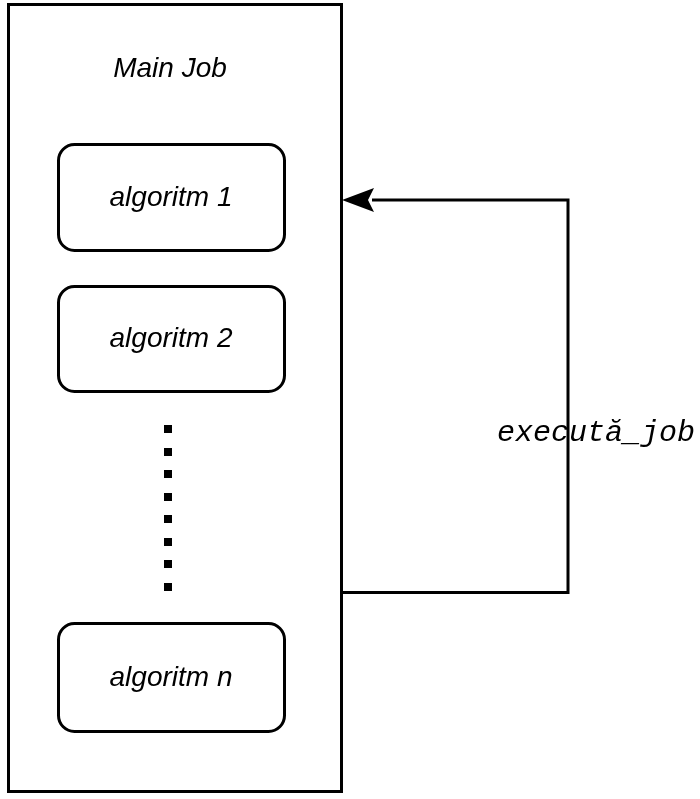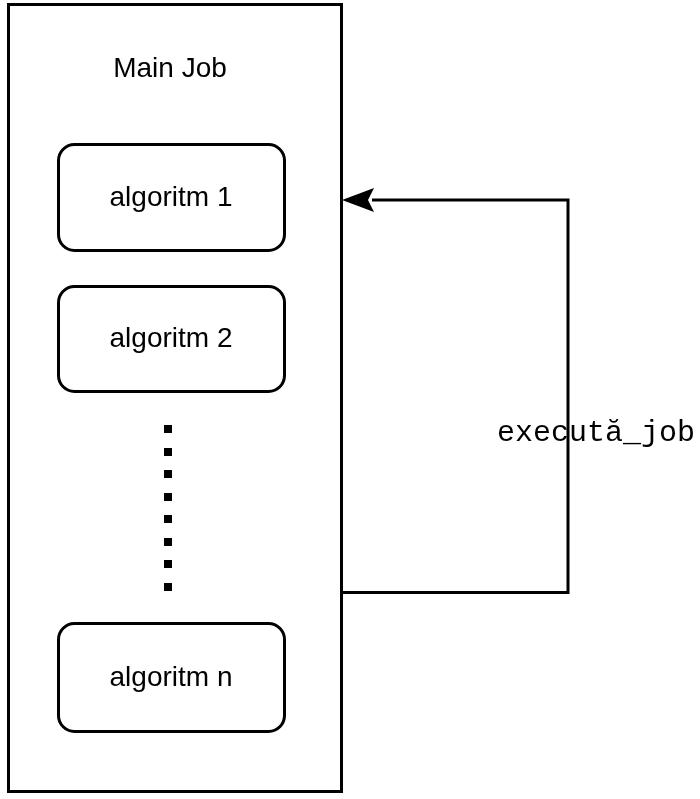--- a/index.html
+++ b/index.html
@@ -11,20 +11,21 @@
     width: 700px;
     height: 799px;
     overflow: hidden;
     font-family: "Liberation Sans", sans-serif;
   }
   #diagram-root {
     position: relative;
     width: 700px;
     height: 799px;
     background: #ffffff;
+    font-style: italic;
   }
   #diagram-svg {
     position: absolute;
     top: 0;
     left: 0;
     width: 700px;
     height: 799px;
     display: block;
   }
   .label-text {

